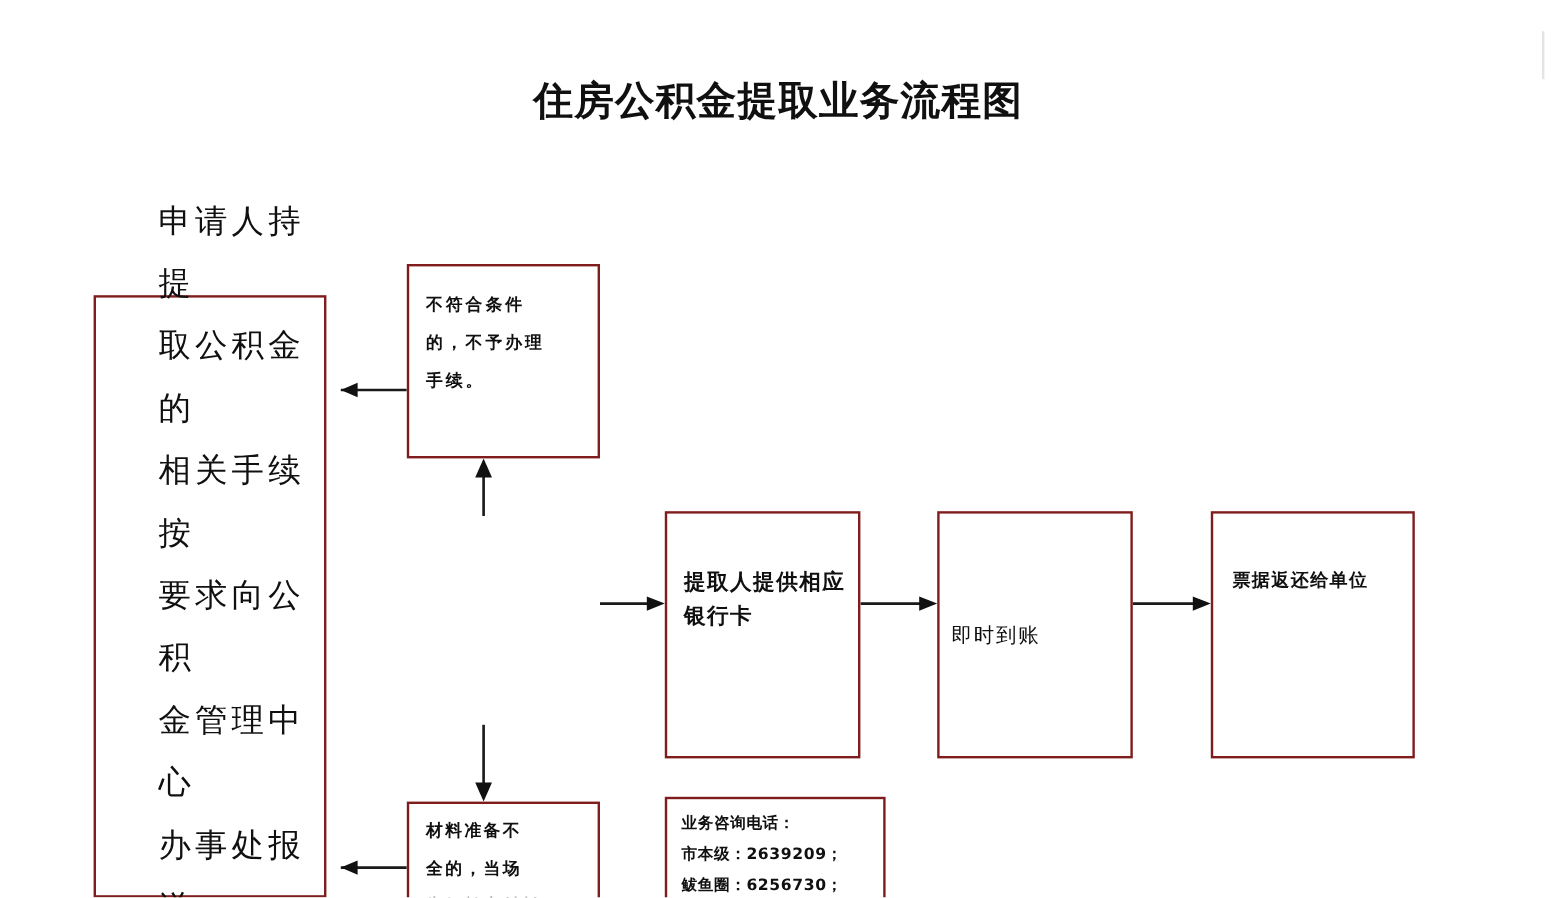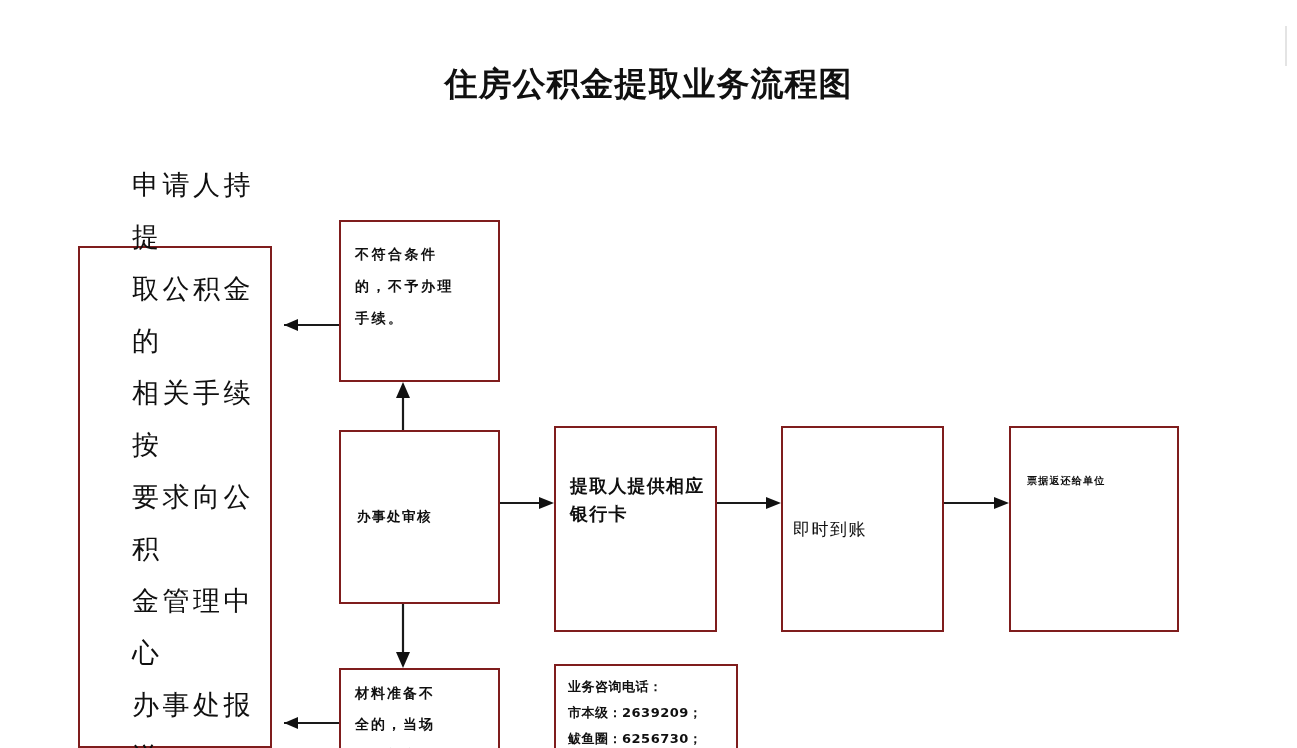--- a/index.html
+++ b/index.html
@@ -119,21 +119,21 @@
     padding-left: 10px;
   }
   #node-receipt {
     left: 1009px;
     top: 426px;
     width: 170px;
     height: 206px;
     align-items: flex-start;
   }
   #node-receipt .label {
-    font-size: 10px;
+    font-size: 15px;
     letter-spacing: 1.2px;
     padding: 46px 0 0 16px;
     font-weight: bold;
   }
   #node-incomplete {
     left: 339px;
     top: 668px;
     width: 161px;
     height: 110px;
     align-items: flex-start;
@@ -241,23 +241,20 @@
 办事处报送
 相关材料</span>
   </div>
 
   <div class="node" id="node-reject">
     <span class="label">不符合条件
 的，不予办理
 手续。</span>
   </div>
 
-  <div class="node" id="node-review">
-    <span class="label">办事处审核</span>
-  </div>
 
   <div class="node" id="node-bankcard">
     <span class="label">提取人提供相应
 银行卡</span>
   </div>
 
   <div class="node" id="node-arrive">
     <span class="label">即时到账</span>
   </div>
 

